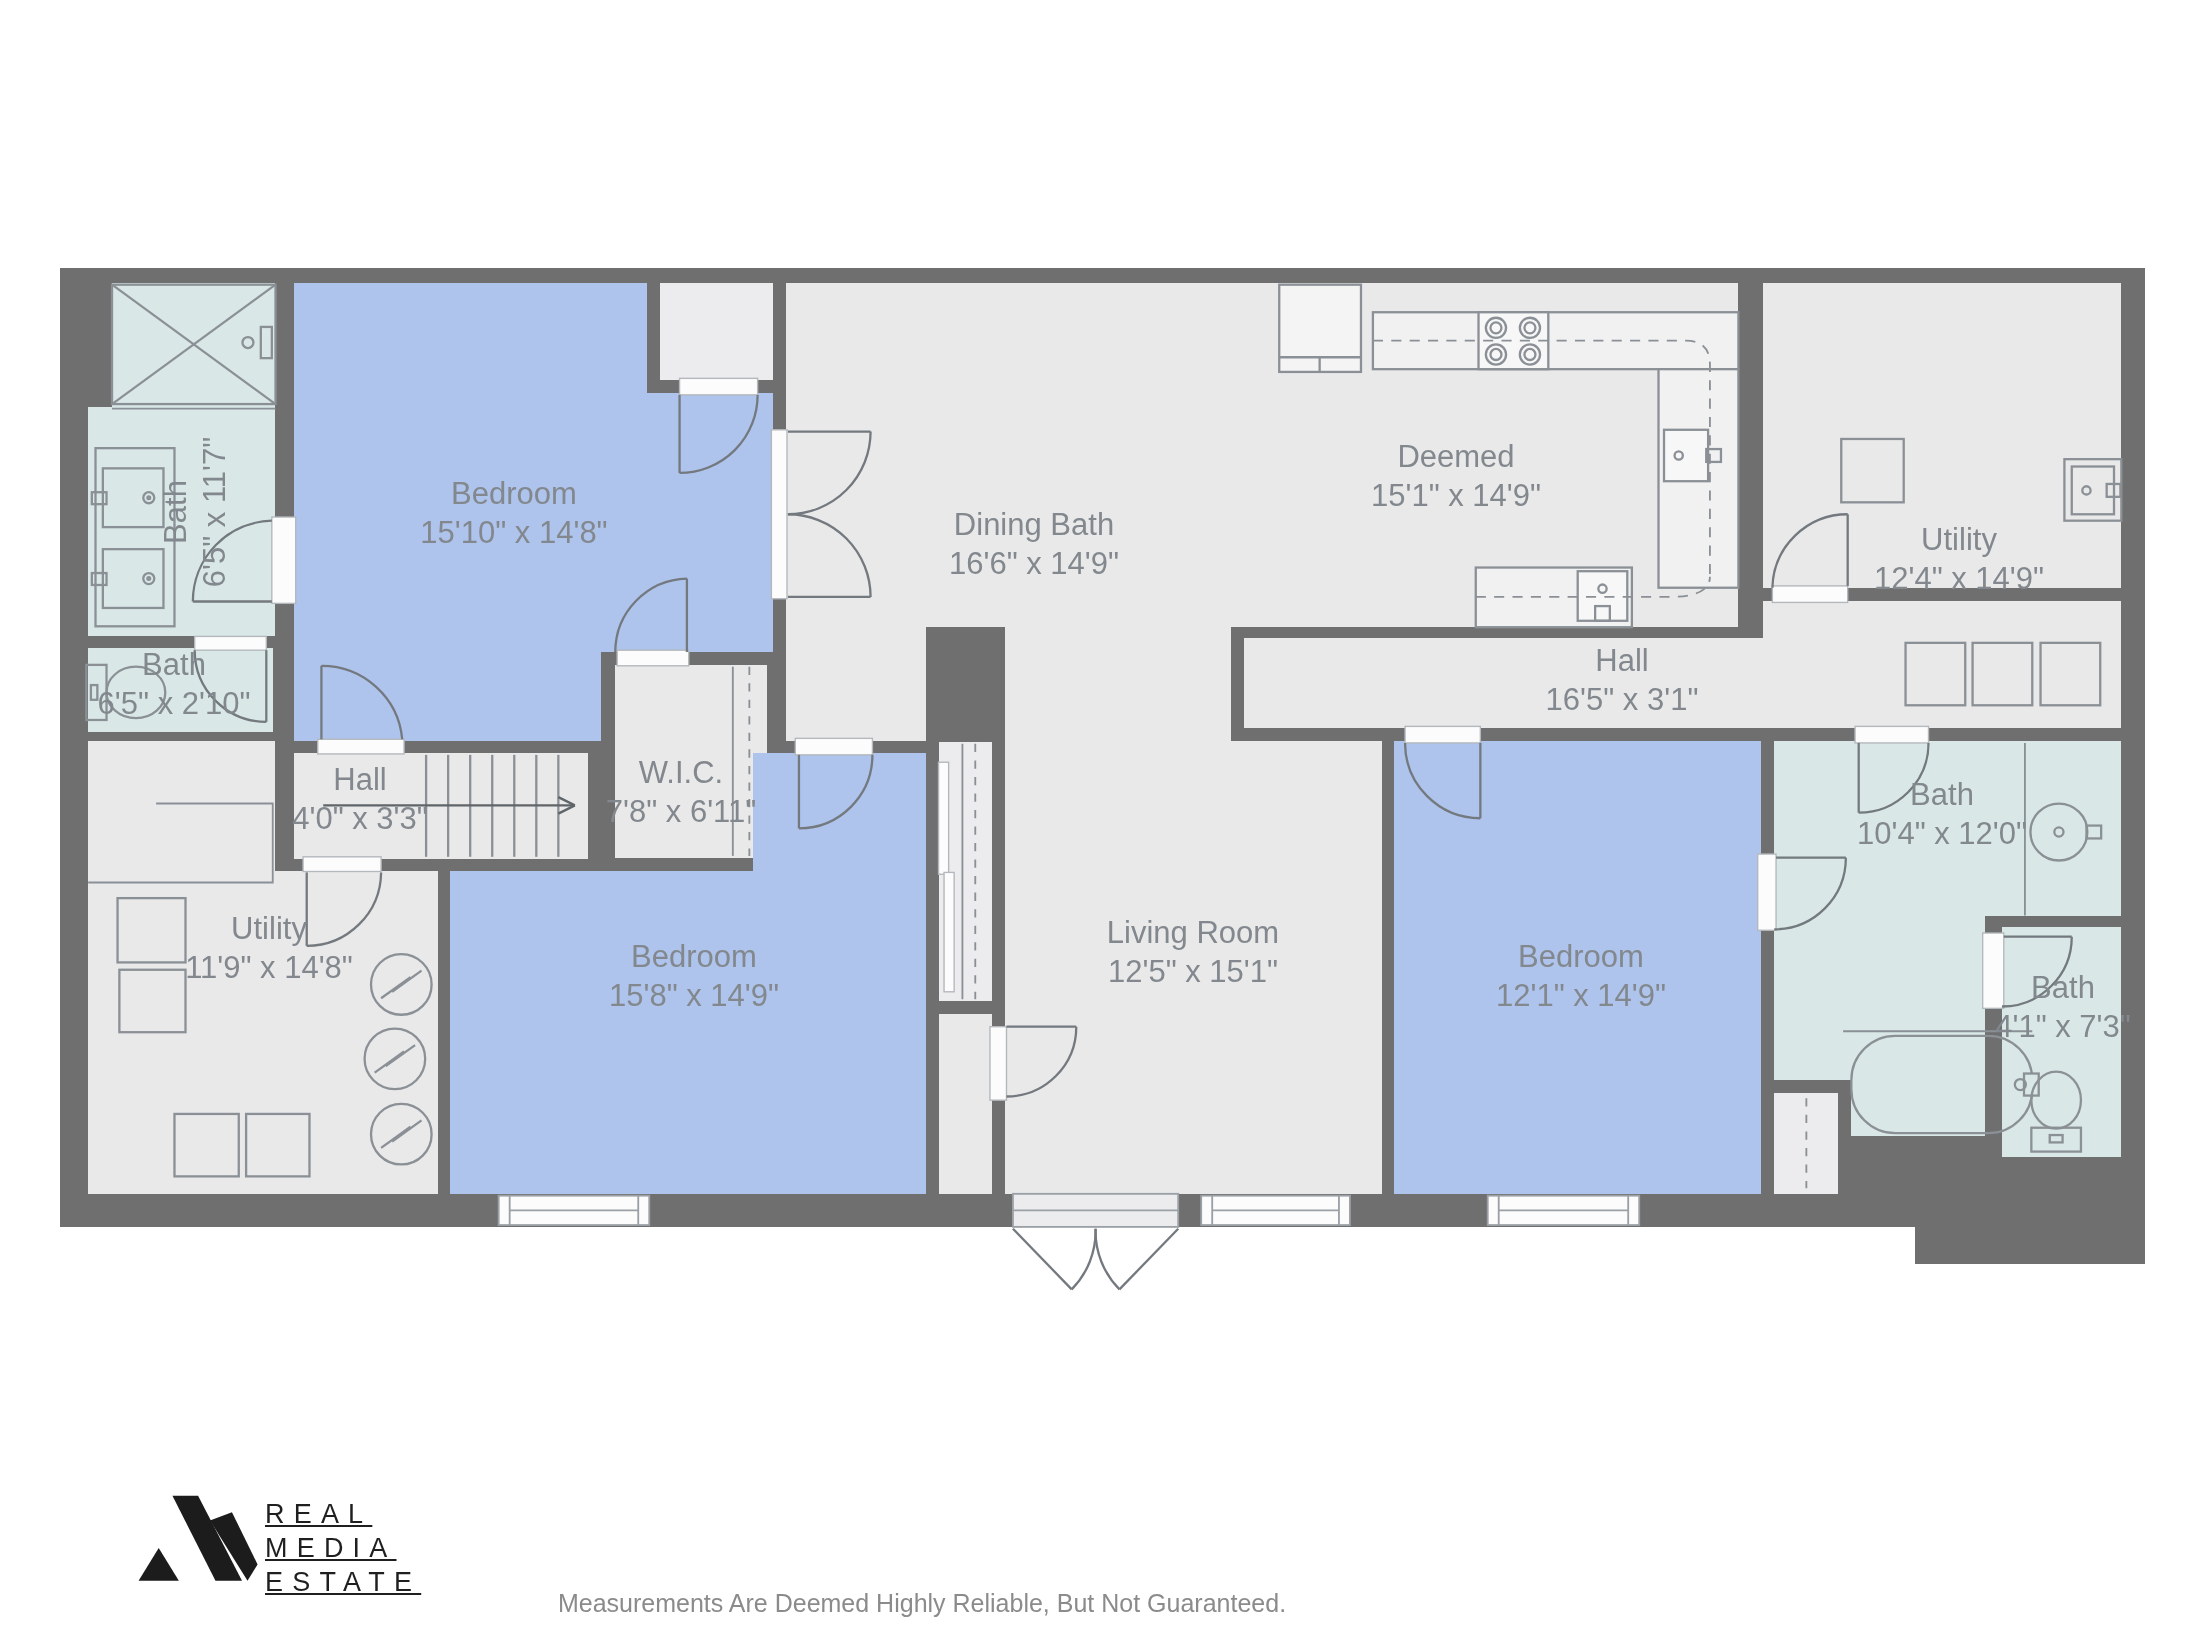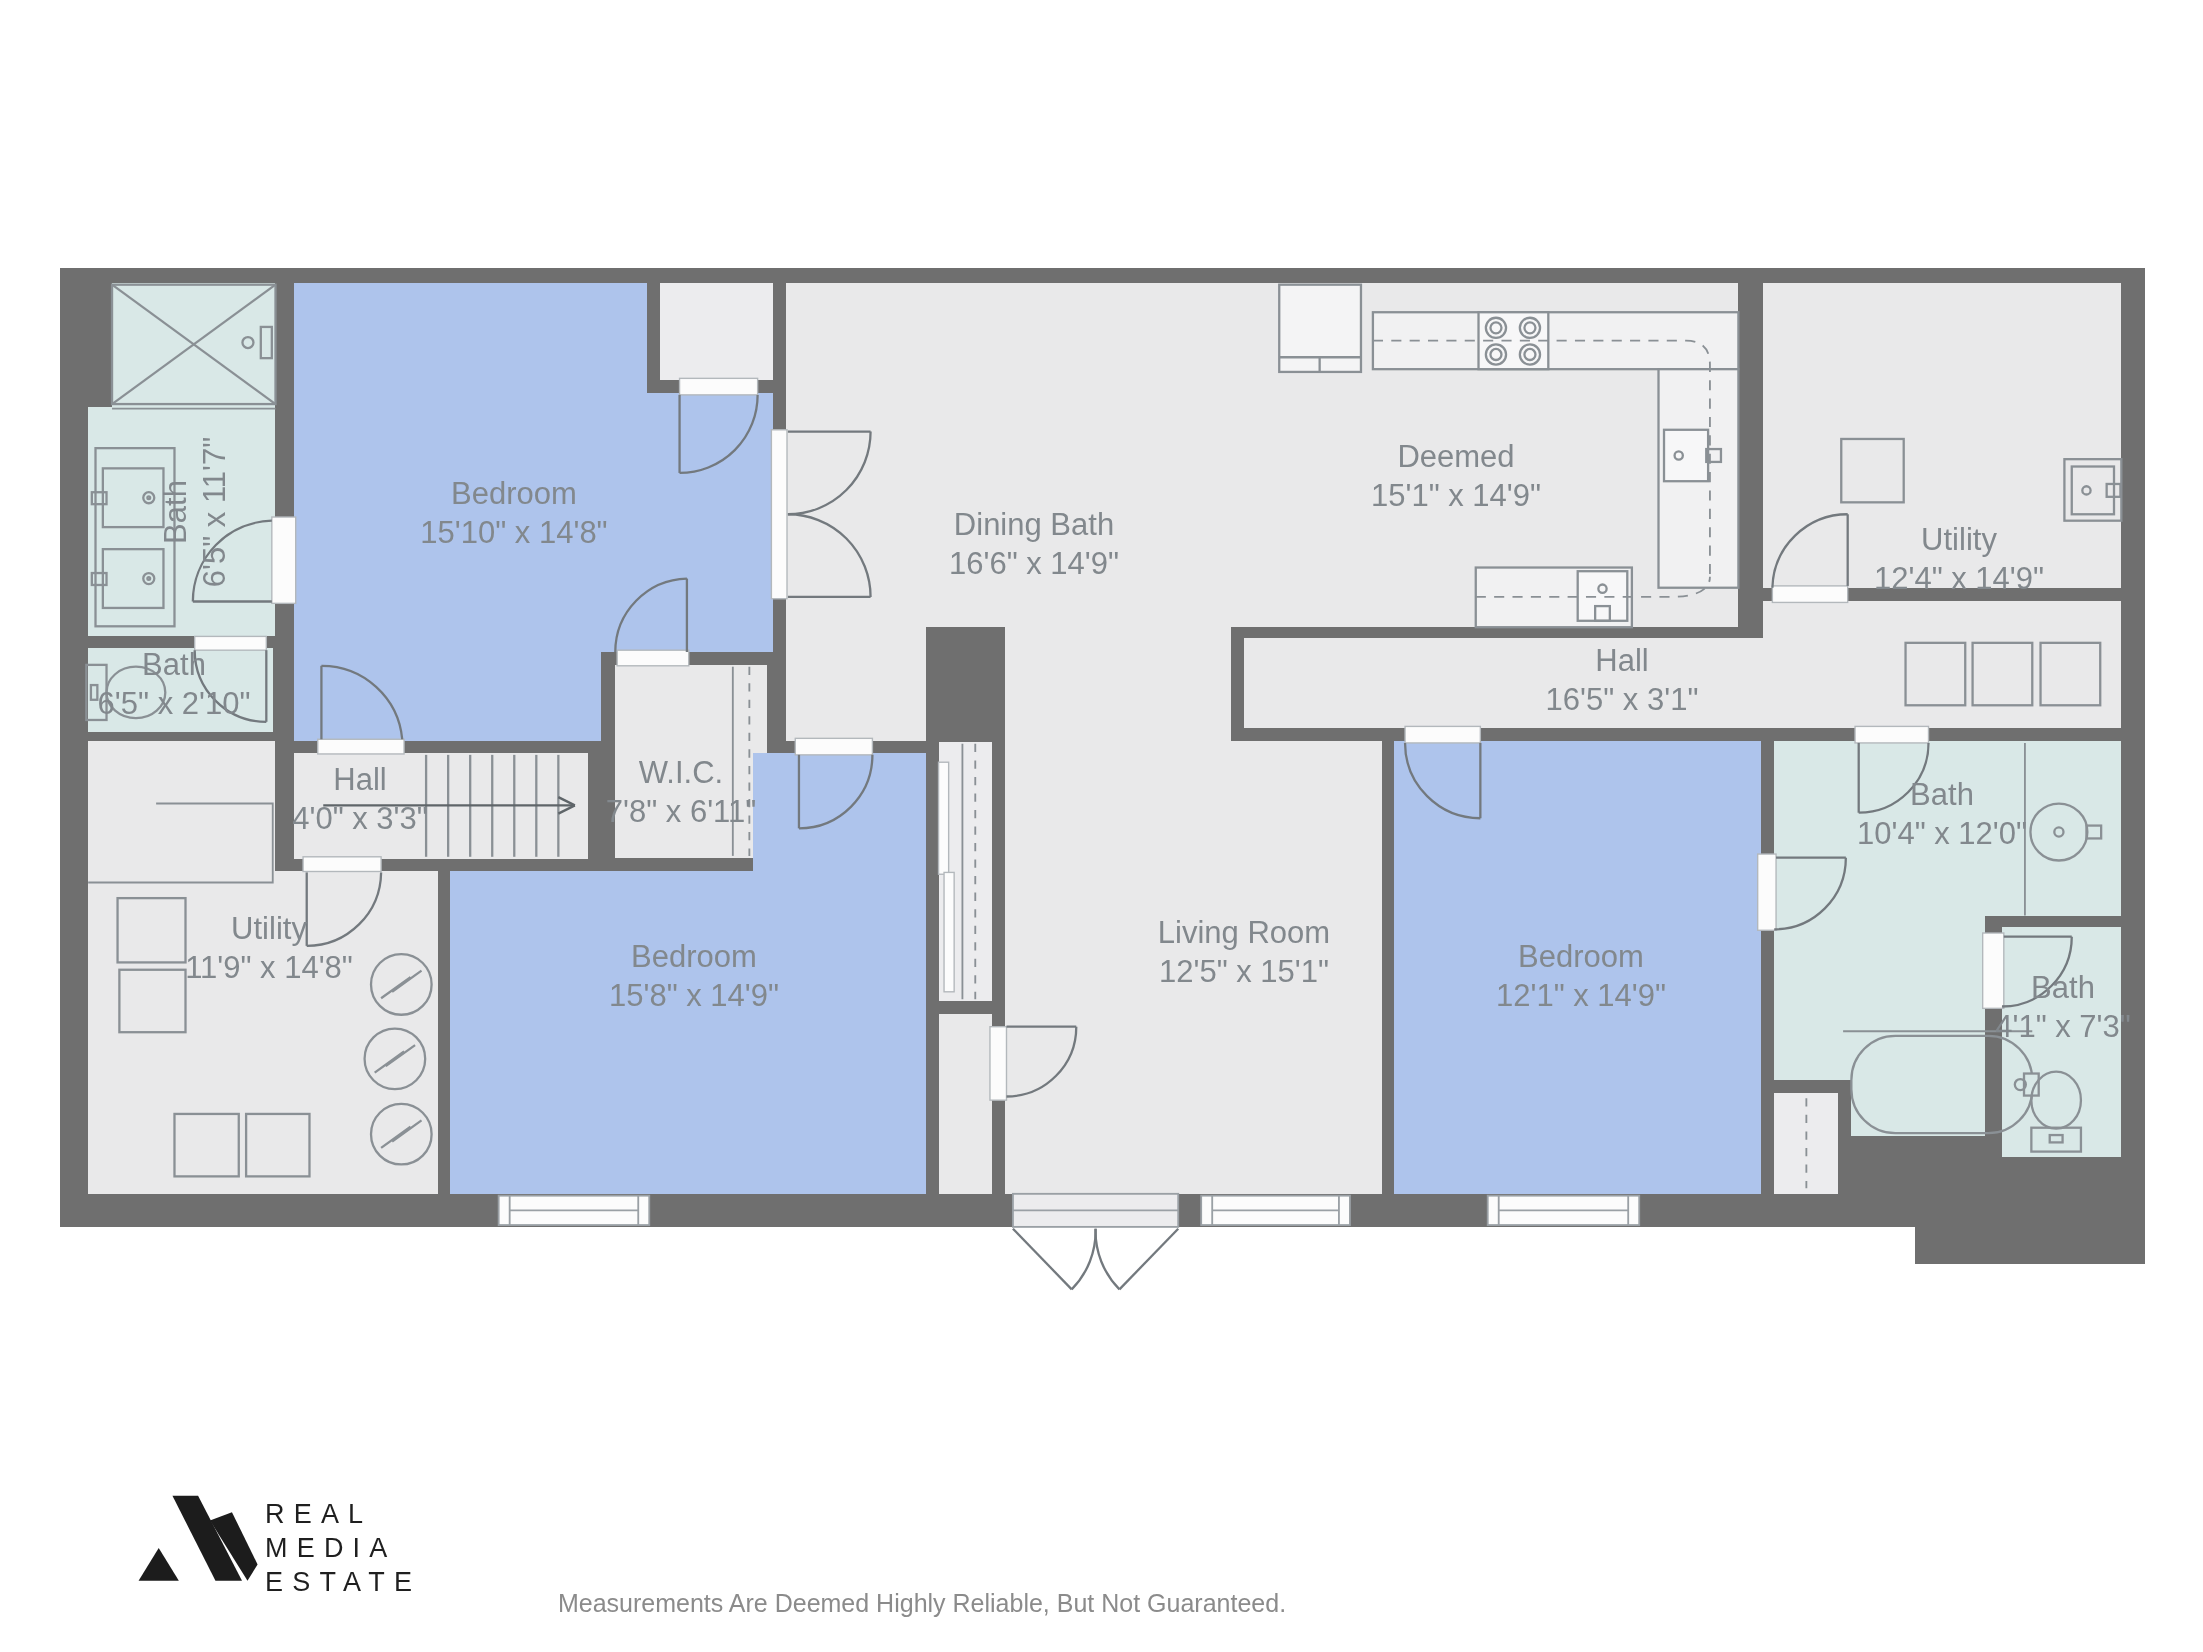--- a/index.html
+++ b/index.html
@@ -10,21 +10,21 @@
   .fl-open{background:#e9e9ea;}
   .fl-bed{background:#aec4ec;}
   .fl-bath{background:#d9e8e7;}
   .fl-closet{background:#ececee;}
   .ovl{position:absolute;left:0;top:0;}
   .room-label{position:absolute;transform:translateX(-50%);text-align:center;
               color:#82888d;font-size:31px;line-height:39px;white-space:nowrap;z-index:30;}
   .room-label.rot{transform:translate(-50%,-50%) rotate(-90deg);}
   .logo{position:absolute;left:129px;top:1482px;width:478px;height:119px;}
   .logo-text{position:absolute;left:136px;top:14.7px;color:#1f1f1f;font-size:27px;
-             line-height:34px;letter-spacing:9.2px;}
+             line-height:34px;letter-spacing:9.2px;text-decoration:underline;}
   .footer{position:absolute;left:0;top:1589px;width:1844px;text-align:center;
           color:#8b8b8b;font-size:25px;}
 </style>
 </head>
 <body>
 
 <div class="page">
 
   <div class="wall" style="left:60px;top:268px;width:2085px;height:959px;"></div>
   <div class="wall" style="left:1915px;top:1194px;width:230px;height:70px;"></div>
@@ -349,21 +349,21 @@
       <div>7'8" x 6'11"</div>
   </div>
   <div class="room-label" style="left:269px;top:909px">
     <div>Utility</div>
       <div>11'9" x 14'8"</div>
   </div>
   <div class="room-label" style="left:694px;top:937px">
     <div>Bedroom</div>
       <div>15'8" x 14'9"</div>
   </div>
-  <div class="room-label" style="left:1244px;top:913px">
+  <div class="room-label" style="left:1193px;top:913px">
     <div>Living Room</div>
       <div>12'5" x 15'1"</div>
   </div>
   <div class="room-label" style="left:1581px;top:937px">
     <div>Bedroom</div>
       <div>12'1" x 14'9"</div>
   </div>
   <div class="room-label" style="left:1942px;top:775px">
     <div>Bath</div>
       <div>10'4" x 12'0"</div>

